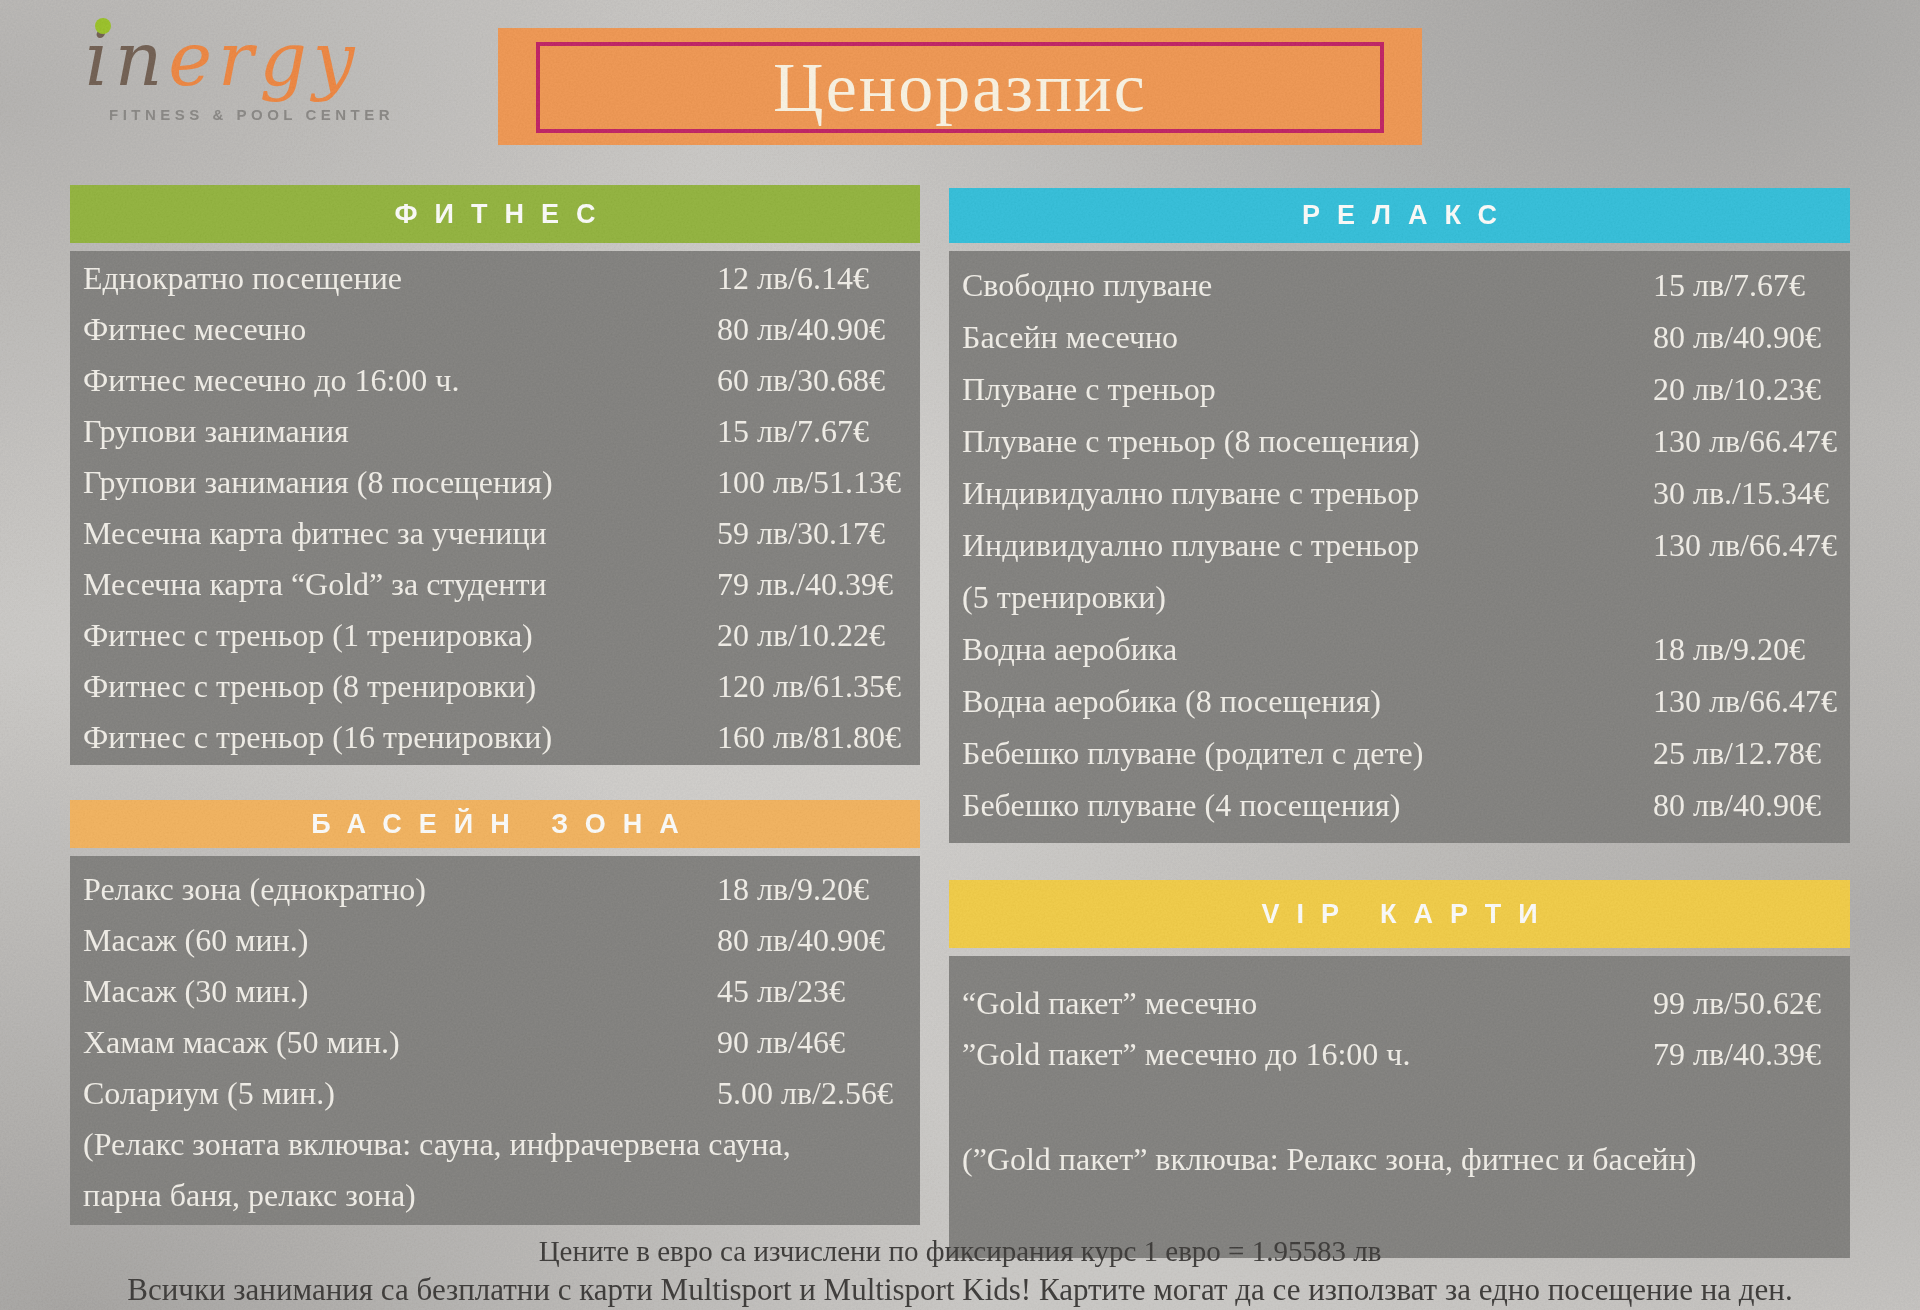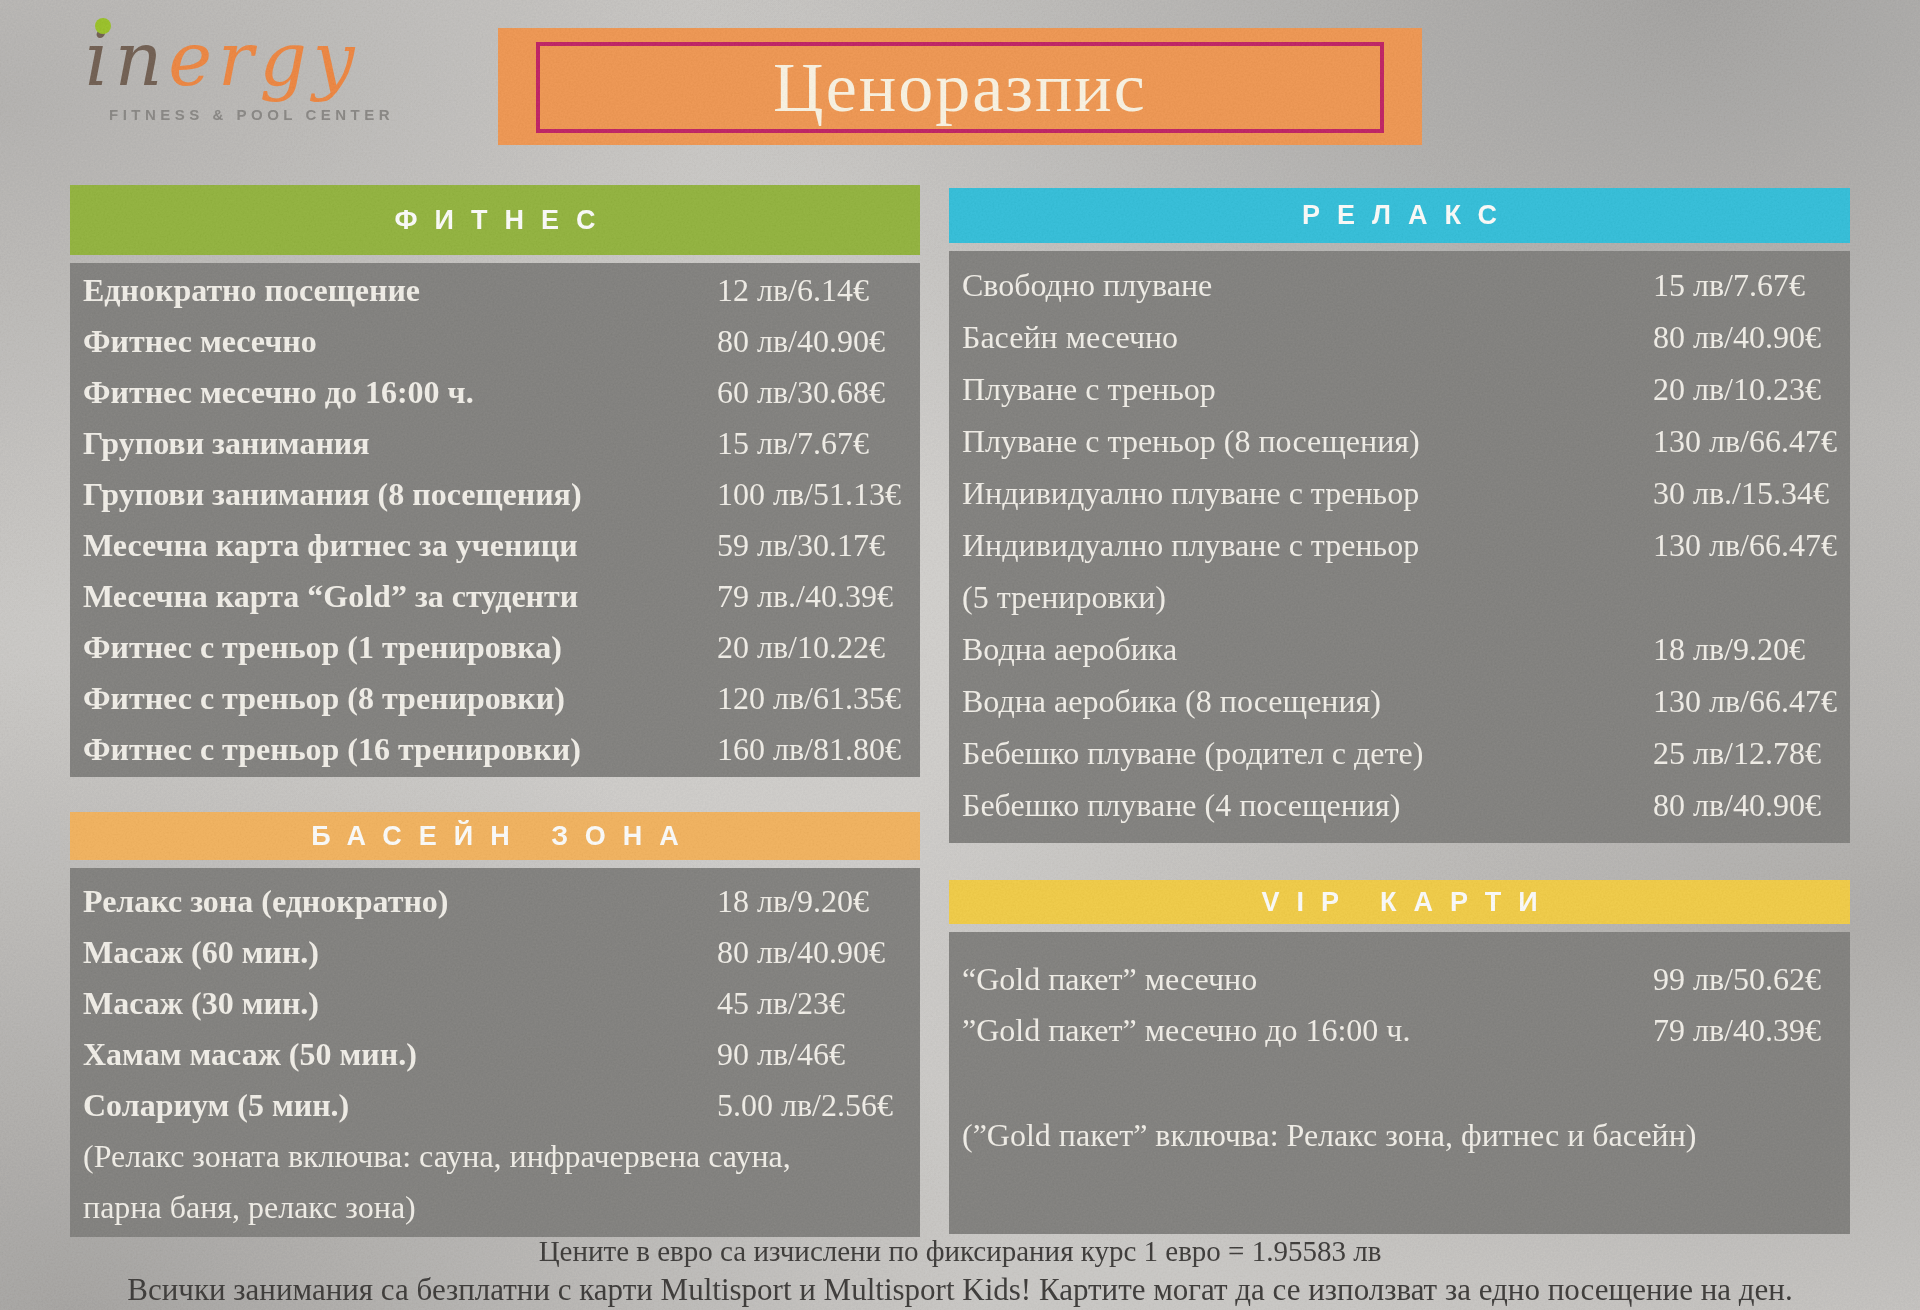--- a/index.html
+++ b/index.html
@@ -29,35 +29,35 @@
   .page-title{font-size:70px;color:#fbf4e2;letter-spacing:2px;}
 
   
   .col{position:absolute;z-index:2;}
   .col-left{left:70px;top:185px;width:850px;}
   .col-right{left:949px;top:188px;width:901px;}
 
   .bar{display:flex;align-items:center;justify-content:center;
        font-family:"Liberation Sans",sans-serif;font-weight:bold;color:#fdfdfb;
        font-size:27px;letter-spacing:17px;text-indent:17px;}
-  .bar-fitness{height:70px;background:#8eb135;text-align:center;}
+  .bar-fitness{height:58px;background:#8eb135;text-align:center;}
   .bar-pool{height:55px;background:#2abdd9;}
   .bar-relax{height:48px;background:#f3b057;margin-top:35px;}
-  .bar-vip{height:44px;background:#f2cb3e;margin-top:37px;}
+  .bar-vip{height:68px;background:#f2cb3e;margin-top:37px;}
 
   .panel{background:#7d7c79;margin-top:8px;color:#f2efe8;}
   .panel-fitness{padding:2px 0;}
   .panel-pool{padding:8px 0 12px;}
   .panel-relax{padding:8px 0 4px;}
   .panel-vip{min-height:244px;padding:22px 0 36px;}
 
   .row{display:flex;align-items:flex-start;}
   .label{padding-left:13px;font-size:32px;line-height:51px;white-space:pre-line;}
   .price{font-size:32px;line-height:51px;white-space:nowrap;}
-  .panel-fitness .label,.panel-relax .label{width:634px;flex:0 0 634px;font-weight:bold;}
+  .panel-fitness .label,.panel-relax .label{width:634px;flex:0 0 634px;}
   .panel-pool .label,.panel-vip .label{width:691px;flex:0 0 691px;}
   .panel-pool .label,.panel-pool .price{line-height:52px;}
   .note{padding-left:13px;font-size:32px;line-height:51px;white-space:pre-line;}
   .panel-vip .note{margin-top:54px;}
 
   
   .footer{position:absolute;left:0;top:1232px;width:100%;text-align:center;color:#343230;z-index:2;}
   .footer-line1{font-size:29px;line-height:38px;}
   .footer-line2{font-size:31px;line-height:40px;}
 </style>

